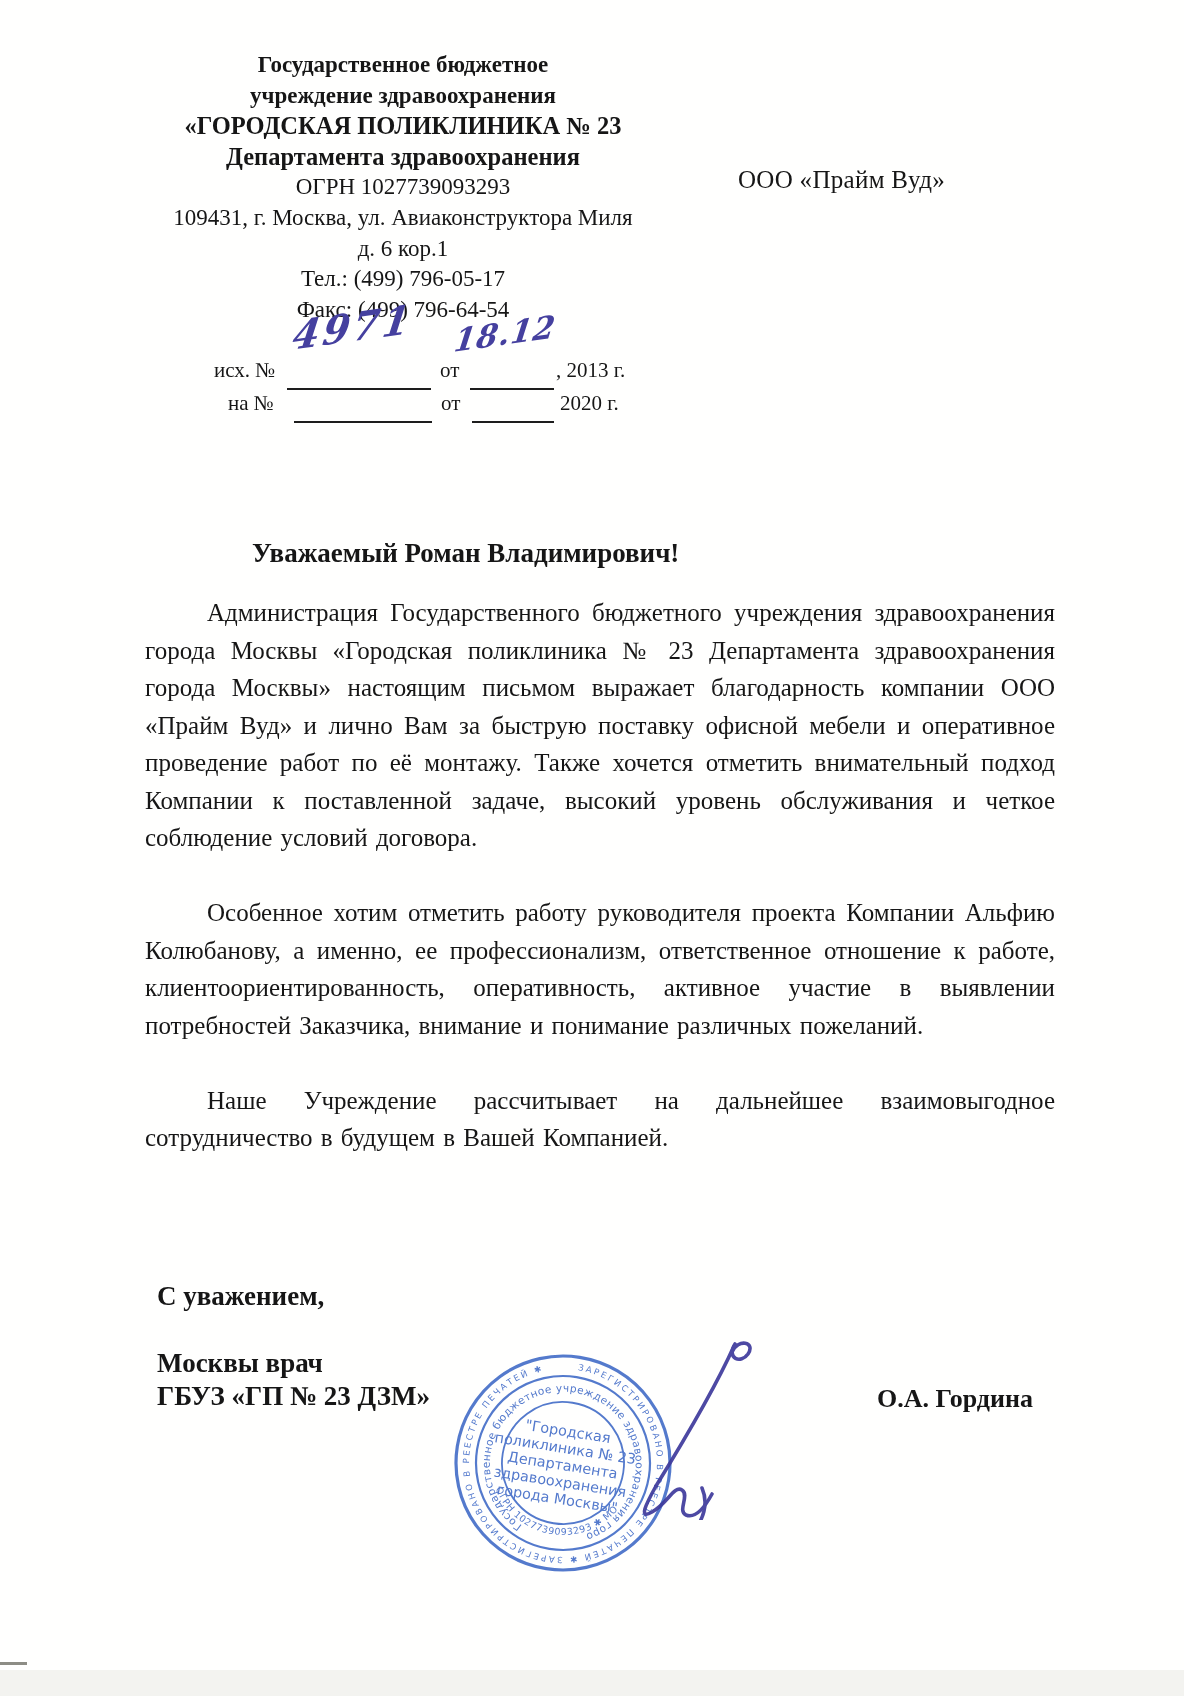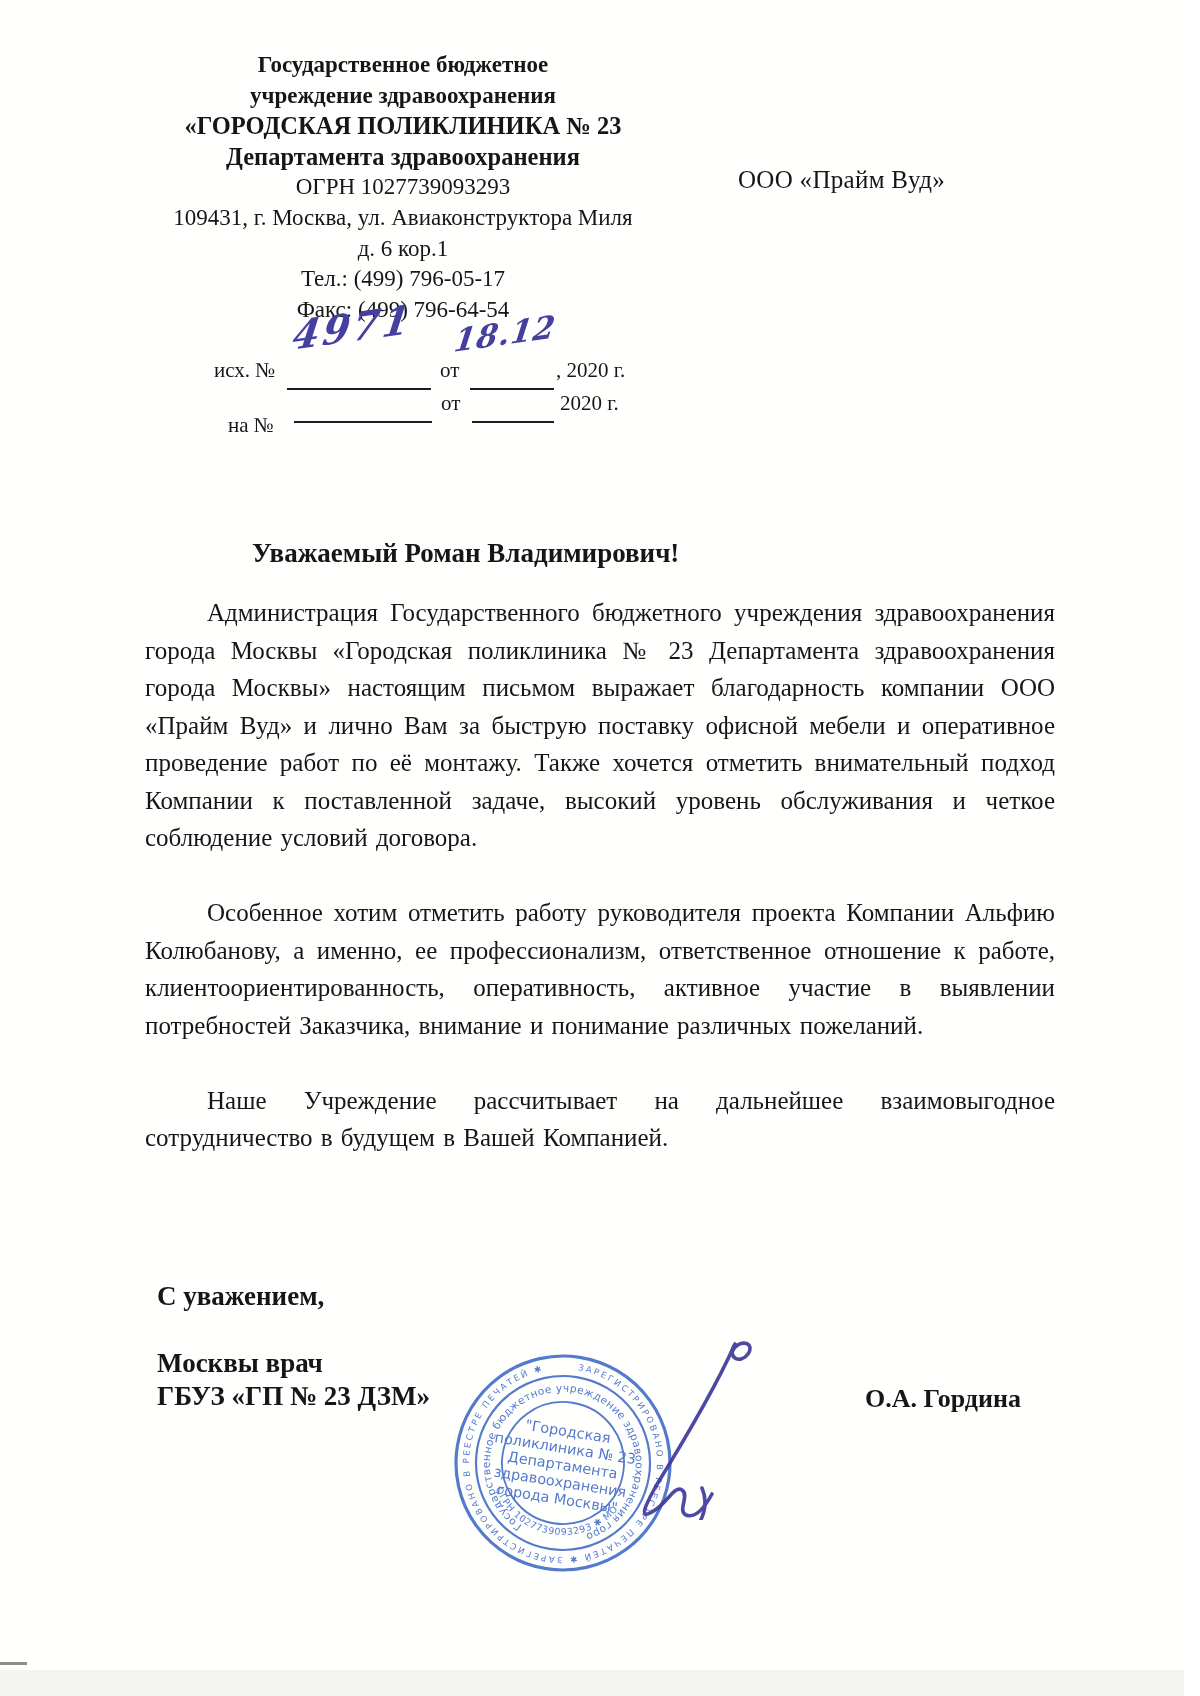--- a/index.html
+++ b/index.html
@@ -45,21 +45,21 @@
   .body-text{position:absolute;left:145px;top:594px;width:910px;}
   .body-text p{
     margin:0 0 37.5px 0;
     font-size:25px;line-height:37.5px;
     text-align:justify;text-indent:62px;
     word-spacing:2px;
   }
   
   .regards{position:absolute;left:157px;top:1281px;font-weight:bold;font-size:27px;}
   .position-block{position:absolute;left:157px;top:1347px;font-weight:bold;font-size:27px;line-height:33px;}
-  .signer{position:absolute;left:865px;top:1384px;width:180px;font-weight:bold;font-size:26px;text-align:left;}
+  .signer{position:absolute;left:865px;top:1384px;width:180px;font-weight:bold;font-size:26px;text-align:center;}
   .executor{position:absolute;left:148px;top:1519px;font-size:20.5px;line-height:29px;color:#2a2a2a;}
   
   .stamp{position:absolute;left:448px;top:1348px;width:230px;height:230px;opacity:.88;}
   .stamp text{font-family:"DejaVu Sans", sans-serif;}
   .signature{position:absolute;left:582px;top:1330px;width:180px;height:190px;}
   
   .scan-strip{position:absolute;left:0;top:1670px;width:1200px;height:26px;background:#f3f3f0;}
   .scan-dash{position:absolute;left:0;top:1662px;width:27px;height:3px;background:#8d8d85;}
 </style>
 </head>
@@ -78,23 +78,23 @@
     <div>Тел.: (499) 796-05-17</div>
     <div>Факс: (499) 796-64-54</div>
   </div>
 
   <div class="recipient">ООО «Прайм Вуд»</div>
 
   <span class="ref" style="left:214px;top:358px;">исх. №</span>
   <span class="blank" style="left:287px;top:360px;width:144px;"></span>
   <span class="ref" style="left:440px;top:358px;">от</span>
   <span class="blank" style="left:470px;top:360px;width:84px;"></span>
-  <span class="ref" style="left:556px;top:358px;">, 2020 г.</span>
+  <span class="ref" style="left:556px;top:358px;">, 2013 г.</span>
 
-  <span class="ref" style="left:228px;top:413px;text-align:right;">на №</span>
+  <span class="ref" style="left:228px;top:391px;text-align:right;">на №</span>
   <span class="blank" style="left:294px;top:393px;width:138px;"></span>
   <span class="ref" style="left:441px;top:391px;">от</span>
   <span class="blank" style="left:472px;top:393px;width:82px;"></span>
   <span class="ref" style="left:560px;top:391px;">2020 г.</span>
 
   <span class="handwrite hw-num">4971</span>
   <span class="handwrite hw-date">18.12</span>
 
   <div class="salutation">Уважаемый Роман Владимирович!</div>
 

